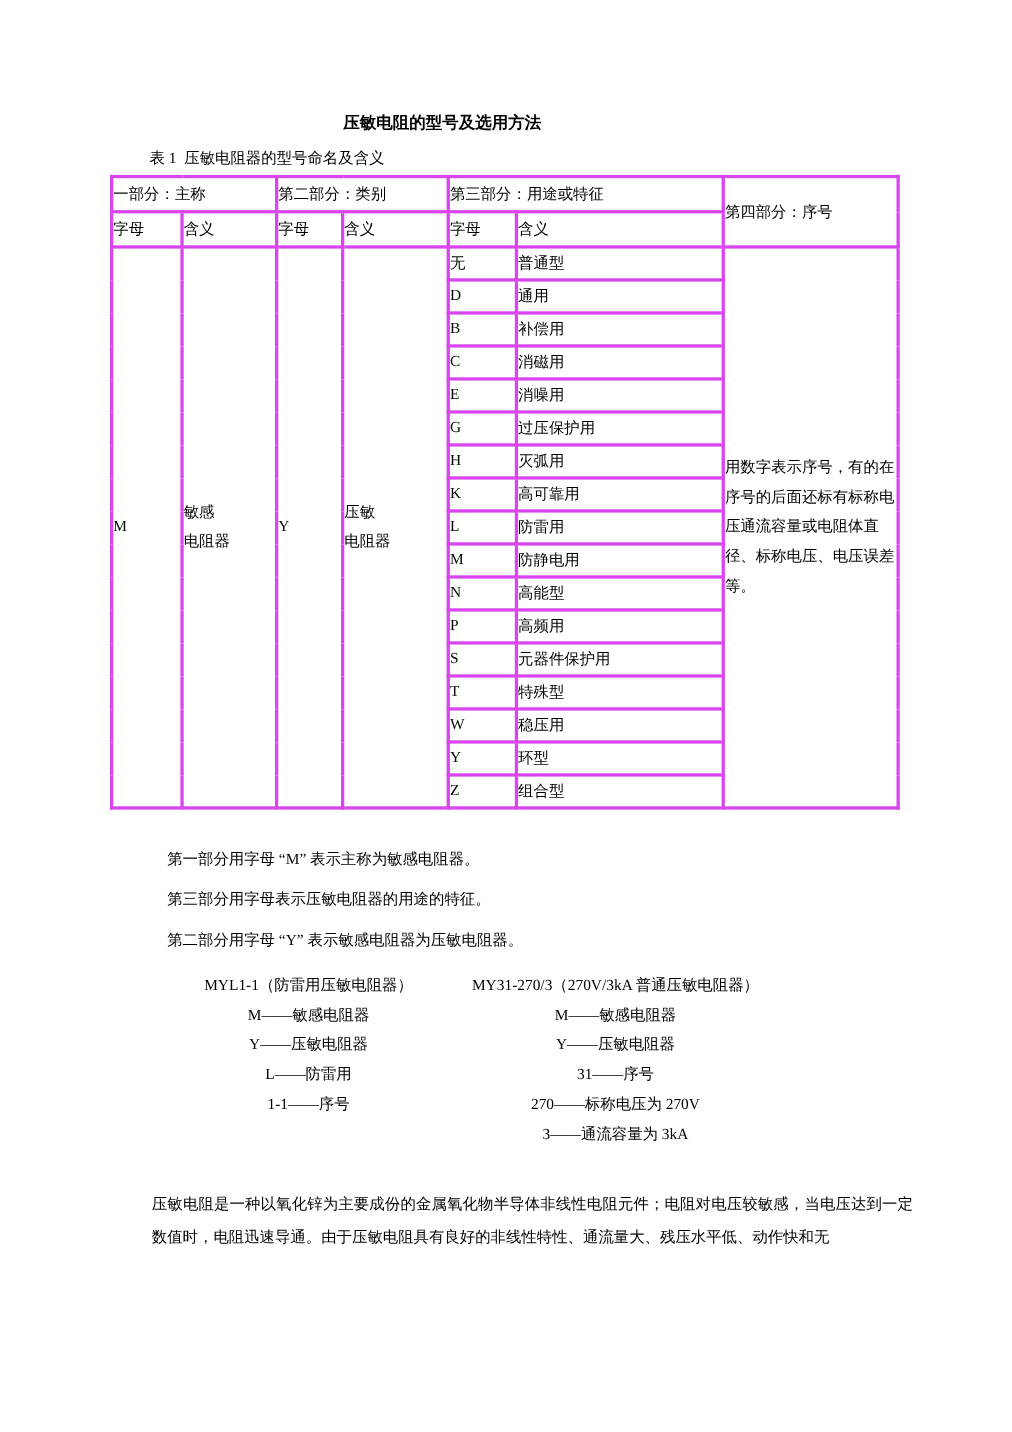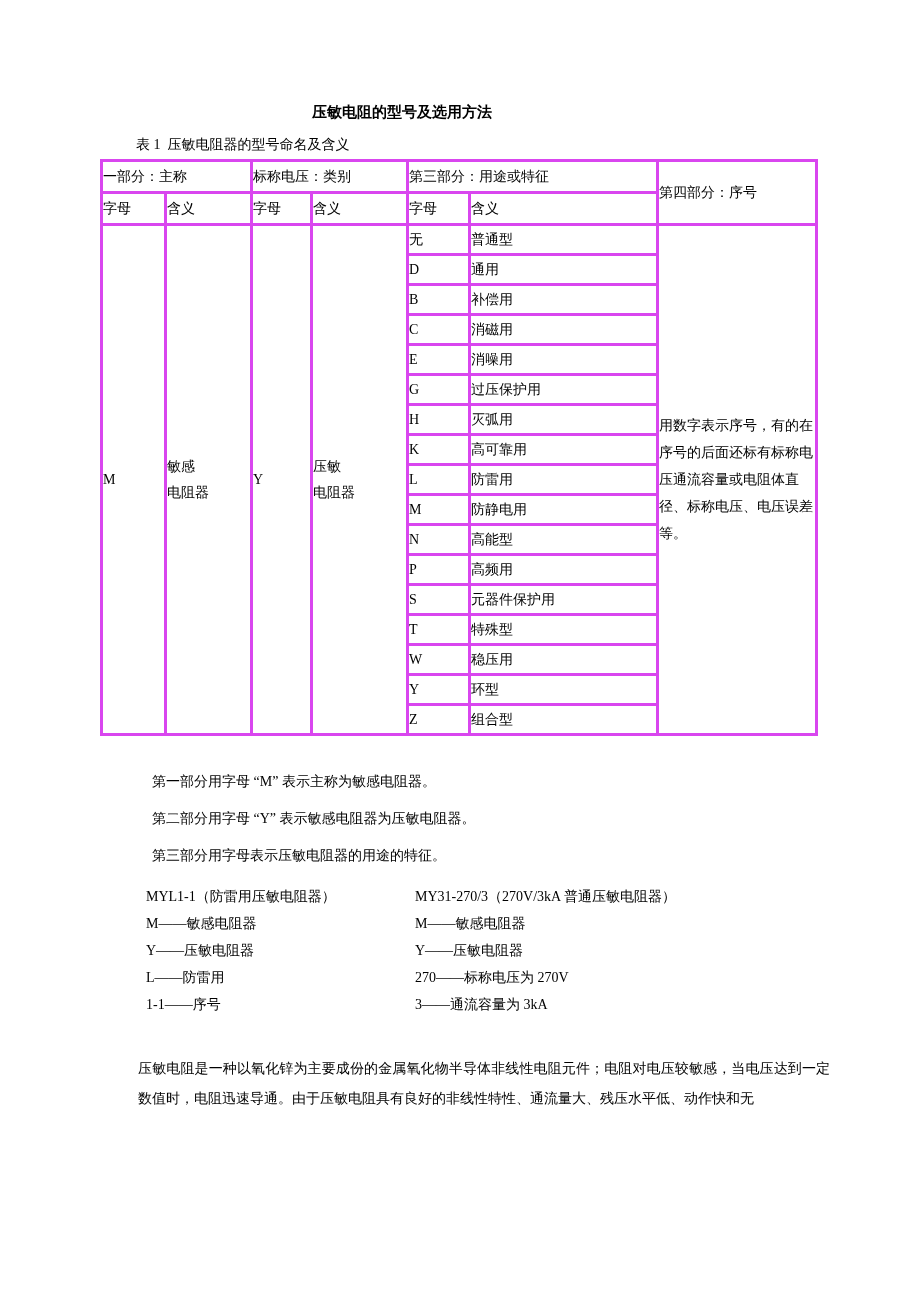--- a/index.html
+++ b/index.html
@@ -79,20 +79,21 @@
   }
   .example-label {
     margin: 24px 0 0 0;
     padding-left: 38px;
     line-height: 23px;
   }
   .example-cols {
     display: flex;
     margin-top: 16px;
     padding-left: 46px;
+    text-align: center;
   }
   .example-col.left {
     width: 269px;
     flex: 0 0 269px;
   }
   .example-col.right {
     flex: 1;
   }
   .example-col p {
     margin: 0;
@@ -122,21 +123,21 @@
       <col style="width:86px">
       <col style="width:60px">
       <col style="width:96px">
       <col style="width:62px">
       <col style="width:188px">
       <col style="width:159px">
     </colgroup>
     <thead>
       <tr>
         <th colspan="2">一部分：主称</th>
-        <th colspan="2">标称电压：类别</th>
+        <th colspan="2">第二部分：类别</th>
         <th colspan="2">第三部分：用途或特征</th>
         <th rowspan="2">第四部分：序号</th>
       </tr>
       <tr>
         <th>字母</th>
         <th>含义</th>
         <th>字母</th>
         <th>含义</th>
         <th>字母</th>
         <th>含义</th>
@@ -218,23 +219,23 @@
           <td>Z</td>
           <td>组合型</td>
         </tr>
       </tbody>
   </table>
 
   <div class="notes">
 
       <p class="note-line">第一部分用字母 “M” 表示主称为敏感电阻器。</p>
 
+      <p class="note-line">第三部分用字母表示压敏电阻器的用途的特征。</p>
+
       <p class="note-line">第二部分用字母 “Y” 表示敏感电阻器为压敏电阻器。</p>
-
-      <p class="note-line">第三部分用字母表示压敏电阻器的用途的特征。</p>
 
     </div>
 
 
   <div class="example-cols">
     <div class="example-col left">
 
         <p class="example-line">MYL1-1（防雷用压敏电阻器）</p>
 
         <p class="example-line">M——敏感电阻器</p>
@@ -246,20 +247,21 @@
         <p class="example-line">1-1——序号</p>
       </div>
     <div class="example-col right">
 
         <p class="example-line">MY31-270/3（270V/3kA 普通压敏电阻器）</p>
 
         <p class="example-line">M——敏感电阻器</p>
 
         <p class="example-line">Y——压敏电阻器</p>
 
+        <p class="example-line">31——序号</p>
 
         <p class="example-line">270——标称电压为 270V</p>
 
         <p class="example-line">3——通流容量为 3kA</p>
       </div>
   </div>
 
   <p class="closing">压敏电阻是一种以氧化锌为主要成份的金属氧化物半导体非线性电阻元件；电阻对电压较敏感，当电压达到一定数值时，电阻迅速导通。由于压敏电阻具有良好的非线性特性、通流量大、残压水平低、动作快和无</p>
 
 </div>

